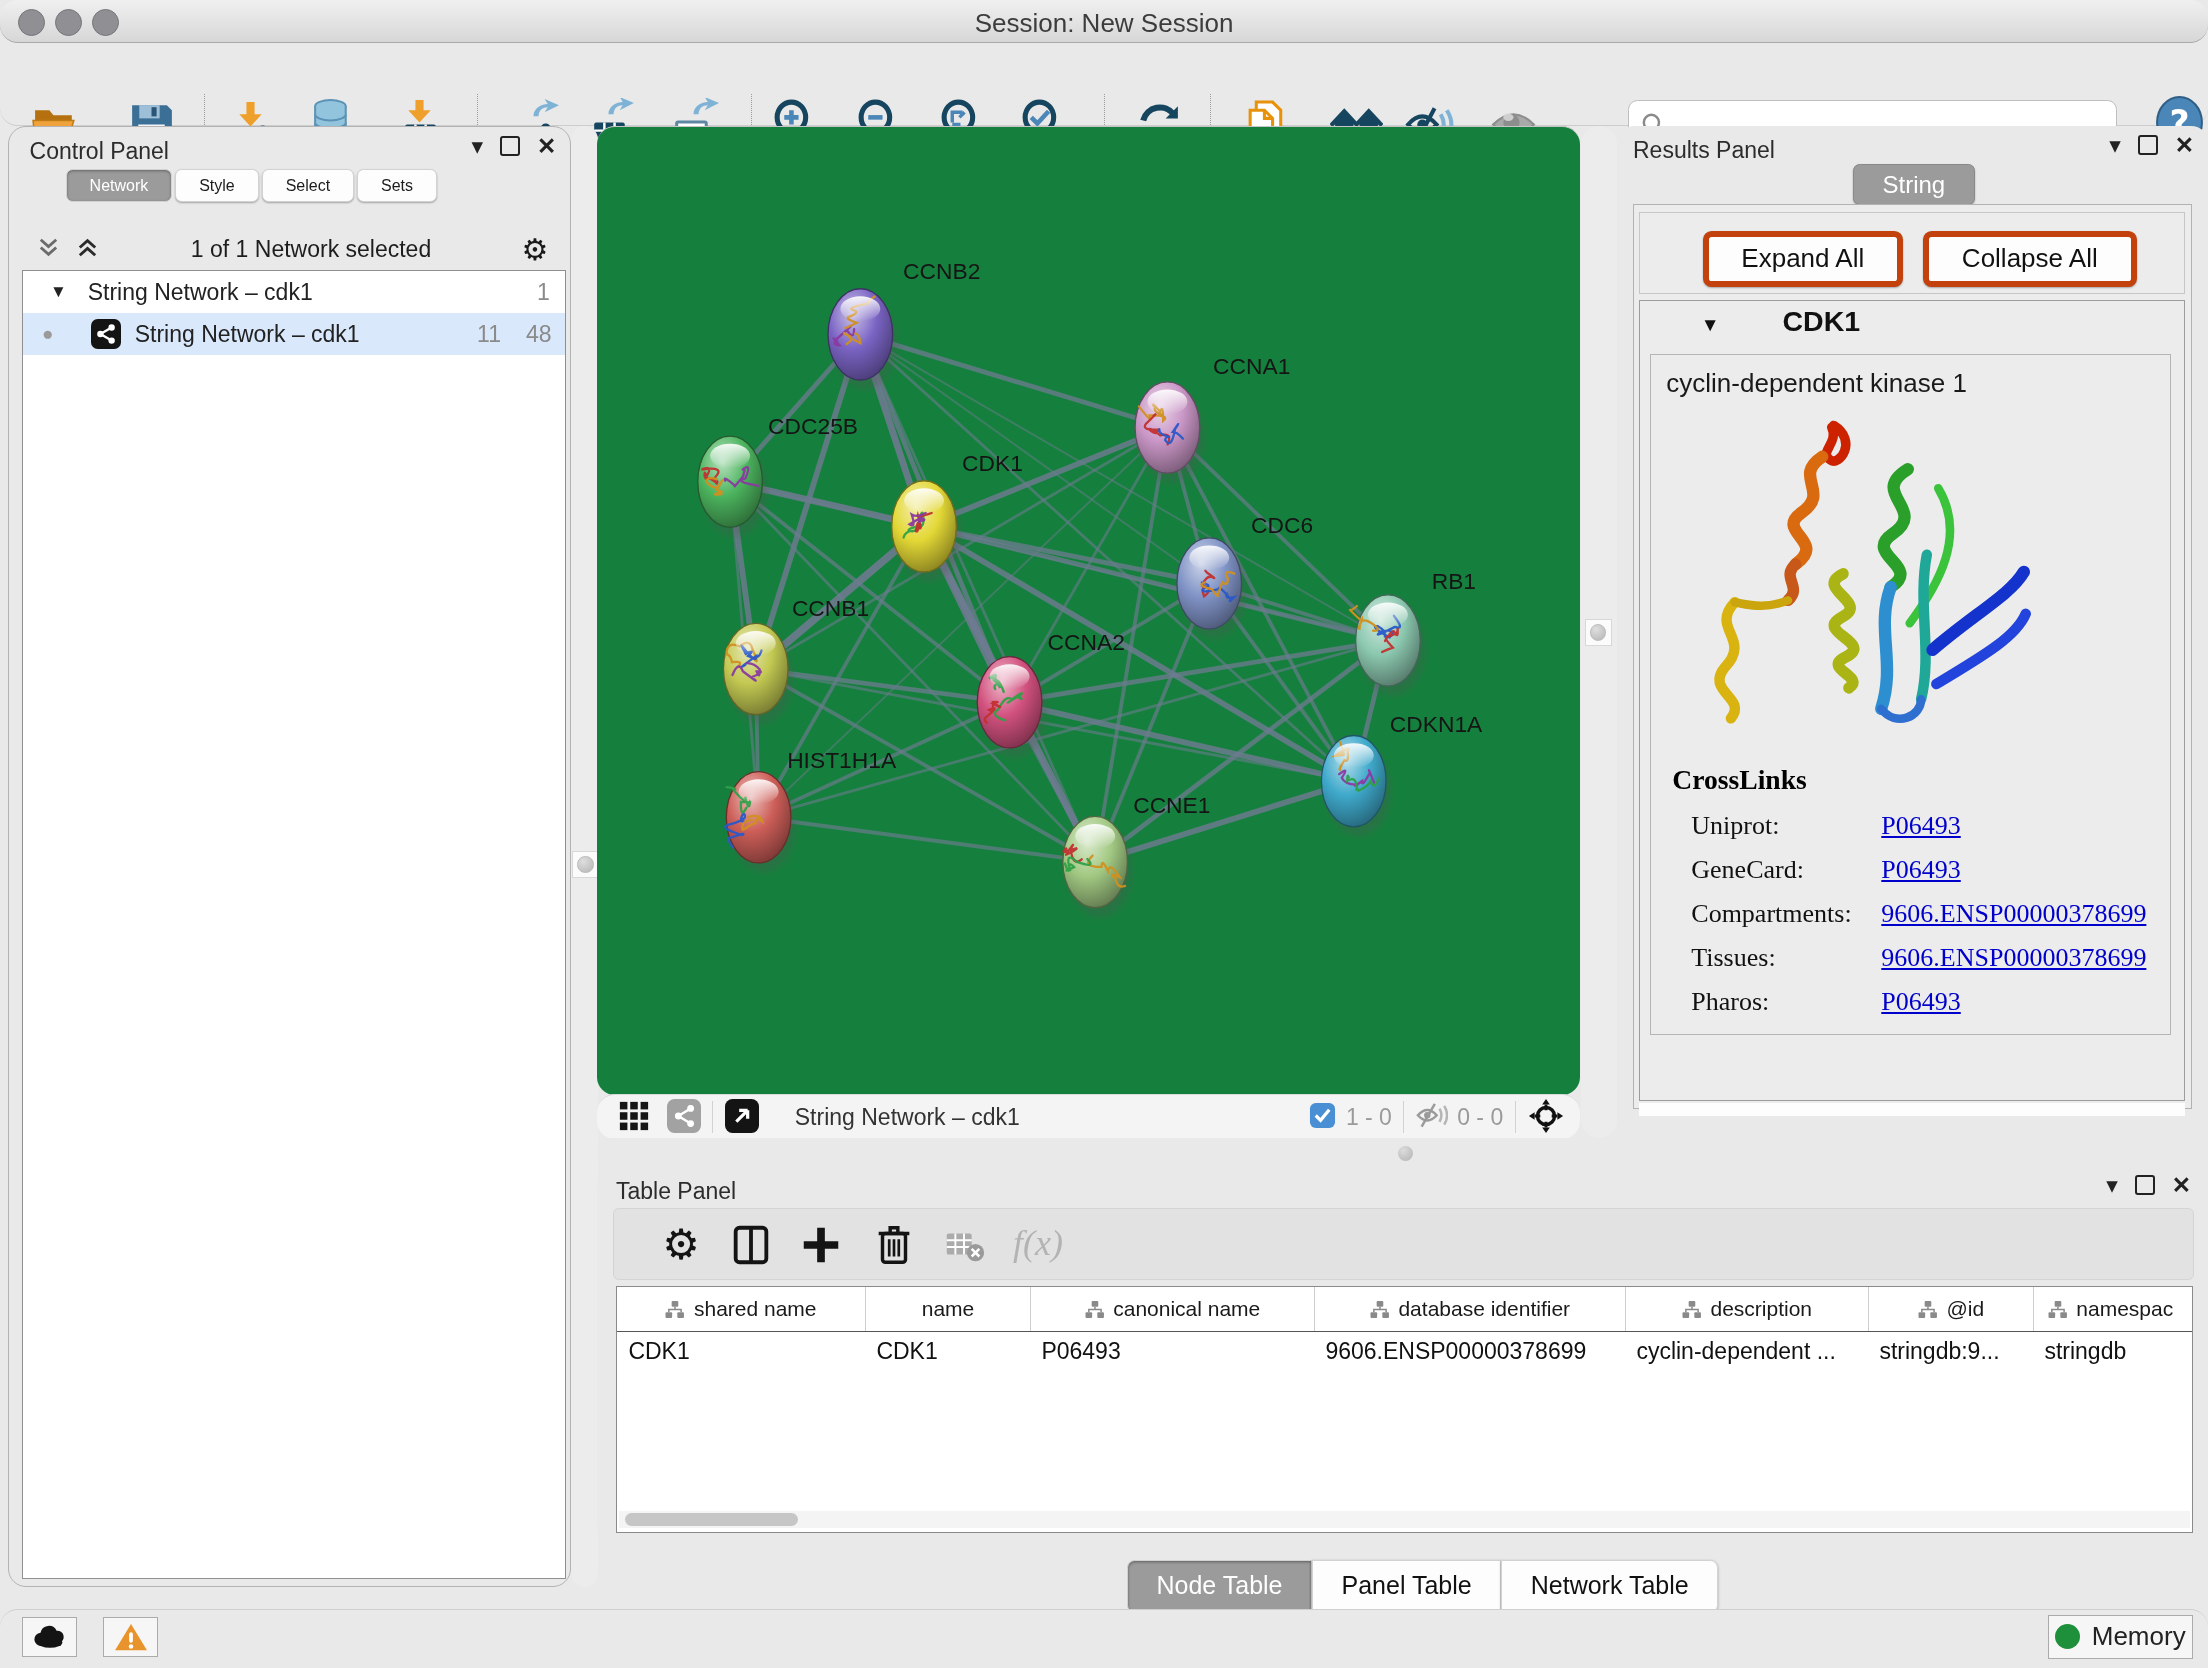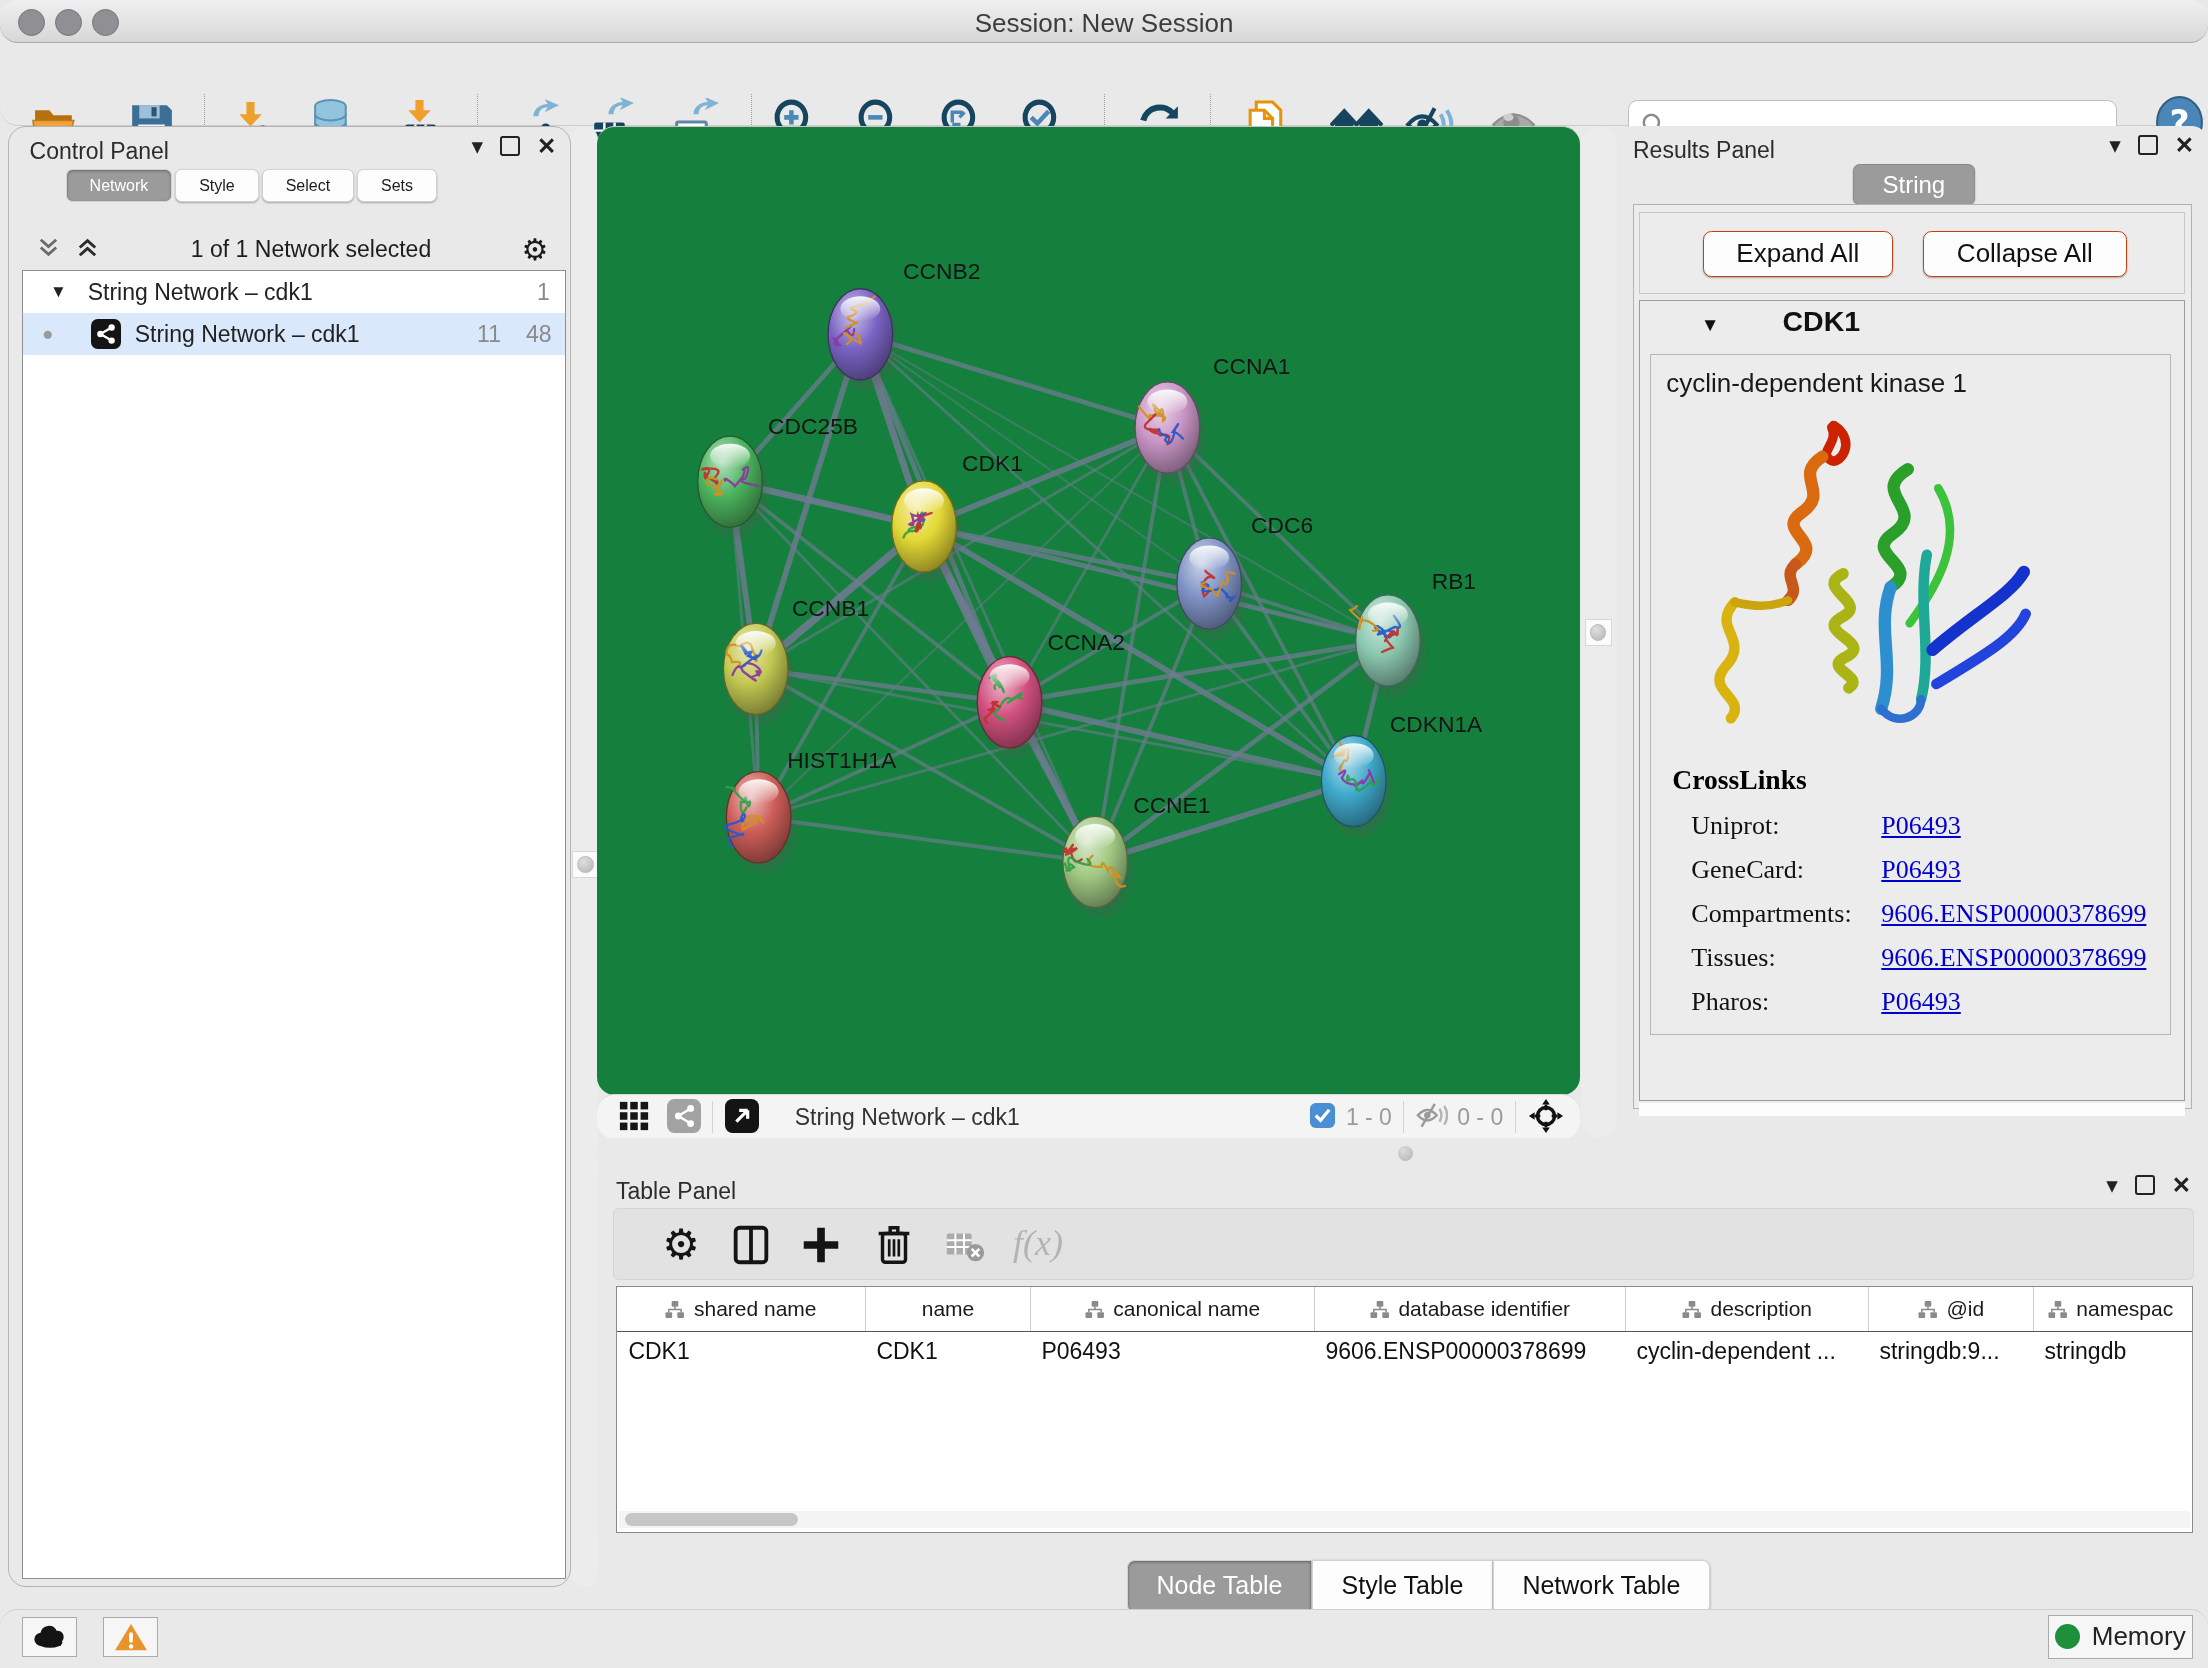--- a/index.html
+++ b/index.html
@@ -39,21 +39,21 @@
   .netstatus{left:597px;top:1094px;width:983px;height:44px;background:#f4f4f4;border-top:1px solid #dadada;display:flex;align-items:center;}
   .nssep{width:0;height:32px;border-left:1px solid #d2d2d2;margin:0 11.4px;}
   .netname{font-size:23px;color:#333;}
   .cntgray{font-size:23px;color:#9a9a9a;}
   .gapstrip{left:597px;top:1138px;width:1611px;height:30px;background:#e9e9e9;}
   
   .results{left:1617px;top:126px;width:592px;height:1012px;background:#e9e9e9;}
   .stringtab{position:absolute;left:236px;top:38px;padding:5.7px 28.5px;background:#9b9b9b;color:#fff;font-size:24px;border-radius:6.7px;border:1px solid #8a8a8a;box-shadow:0 1px 1.9px rgba(0,0,0,.3);}
   .rescontent{position:absolute;left:16px;top:78px;width:559px;height:905px;border:1px solid #b2b2b2;background:#ececec;box-sizing:border-box;}
   .expbox{position:absolute;left:4.8px;top:6.7px;width:546px;height:82px;border:1px solid #c6c6c6;box-sizing:border-box;}
-  .resbtn{position:absolute;top:18px;height:44px;background:#fdfdfd;border:1px solid #c2410c;border-radius:8.6px;box-shadow:0 1px 1.9px rgba(0,0,0,.3);font-size:26px;display:flex;align-items:center;justify-content:center;color:#111;}
+  .resbtn{position:absolute;top:18px;height:44px;background:#fdfdfd;border:6px solid #c2410c;border-radius:8.6px;box-shadow:0 1px 1.9px rgba(0,0,0,.3);font-size:26px;display:flex;align-items:center;justify-content:center;color:#111;}
   .cdkbox{position:absolute;left:4.8px;top:95px;width:546px;height:801px;border:1.9px solid #9c9c9c;box-sizing:border-box;background:#ececec;}
   .cdkhead{position:absolute;left:0;top:4px;width:100%;font-size:28.5px;font-weight:bold;color:#111;}
   .cdkinner{position:absolute;left:10.5px;top:53px;width:521px;height:681px;border:1px solid #b5b5b5;box-sizing:border-box;}
   .desc{position:absolute;left:15px;top:13.3px;font-size:26px;color:#1a1a1a;}
   .xhead{position:absolute;left:21px;top:409px;font-family:"Liberation Serif",serif;font-weight:bold;font-size:27.6px;color:#000;}
   .xlinks{position:absolute;left:40px;top:449px;width:466px;}
   .xrow{display:flex;height:44px;align-items:center;font-family:"Liberation Serif",serif;font-size:26px;}
   .xlabel{width:190px;color:#111;}
   .xval{color:#0000cc;text-decoration:underline;}
   .resscroll{position:absolute;left:4.8px;top:898px;width:546px;height:13.3px;background:#fdfdfd;}
@@ -777,21 +777,21 @@
         <div class="td" style="width: 154px;">stringdb</div>
       </div>
     <div class="hscroll">
         <span class="hthumb"></span>
       </div>
   </div>
 </div>
 
 <div class="abs bottomtabs">
   <span class="btab sel">Node Table</span>
-  <span class="btab">Style Table</span>
+  <span class="btab">Panel Table</span>
   <span class="btab">Network Table</span>
 </div>
 
 <div class="abs statusbar">
   <span class="sbox" style="left:22px">
     <svg width="36" height="27" viewBox="0 0 38 28">
         <path d="M10 24 a7 7 0 0 1 -1-14 a9 9 0 0 1 17-2 a6.5 6.5 0 0 1 3 12.6 z M8 24 h22 a6 6 0 0 0 1-3.4" fill="#141414"></path>
         <ellipse cx="19" cy="20" rx="13" ry="6" fill="#141414"></ellipse>
       </svg>
   </span>

